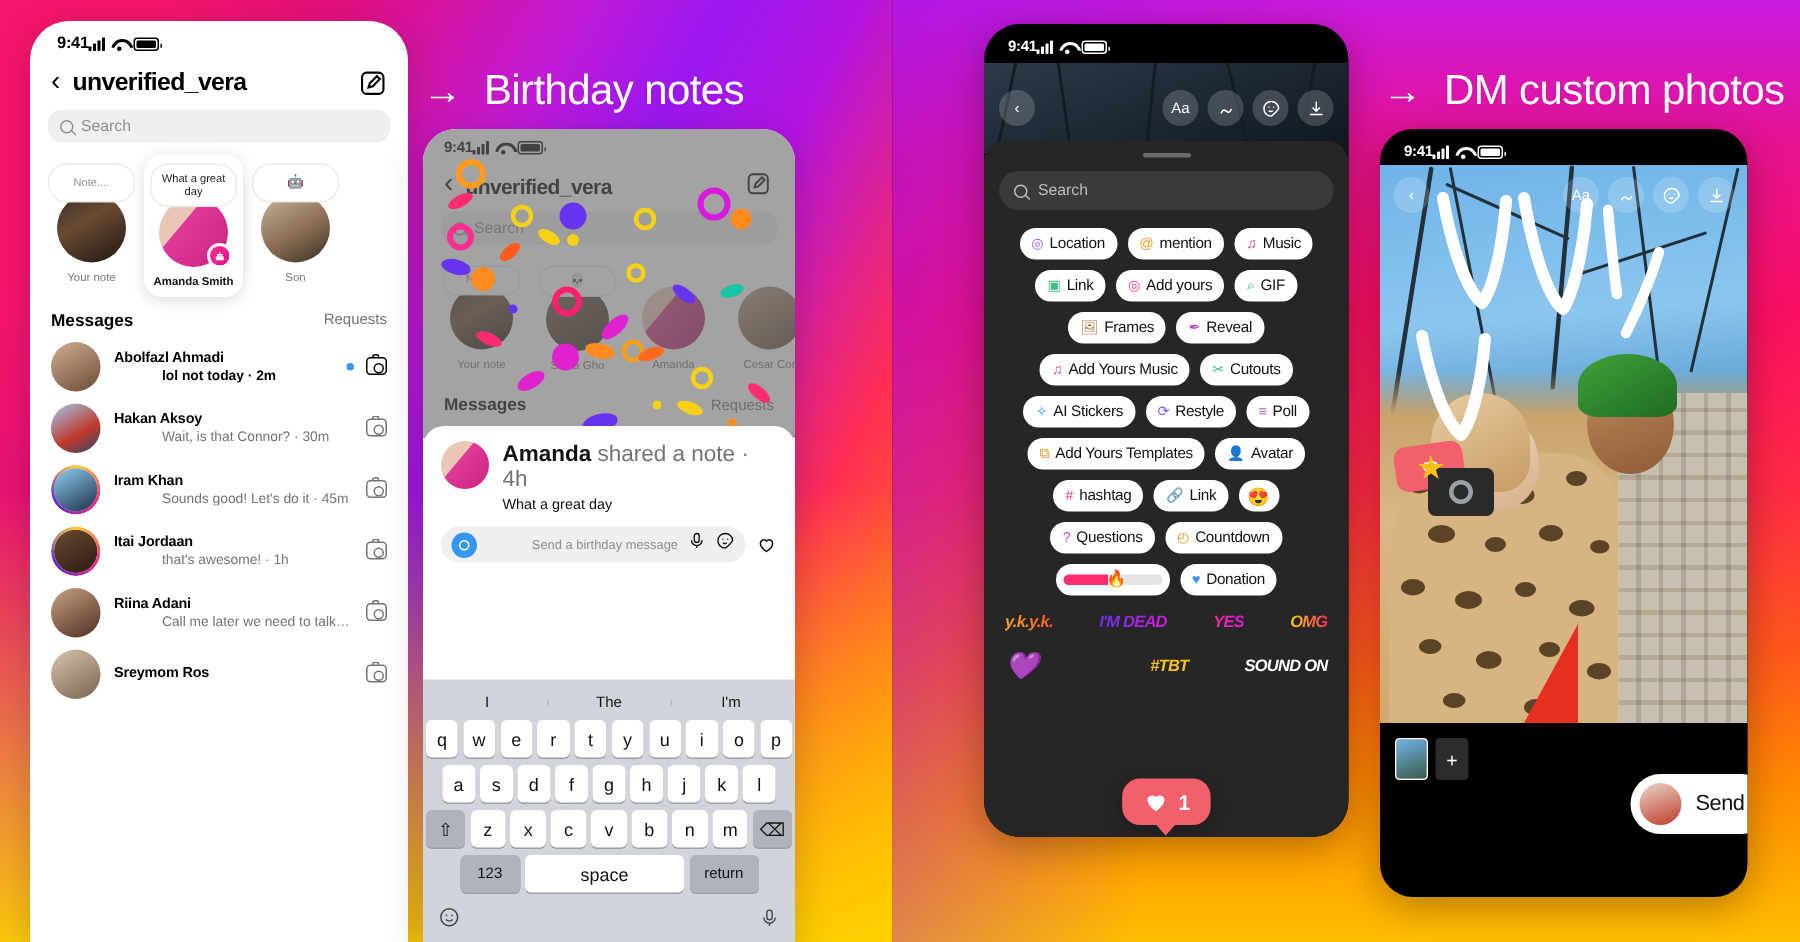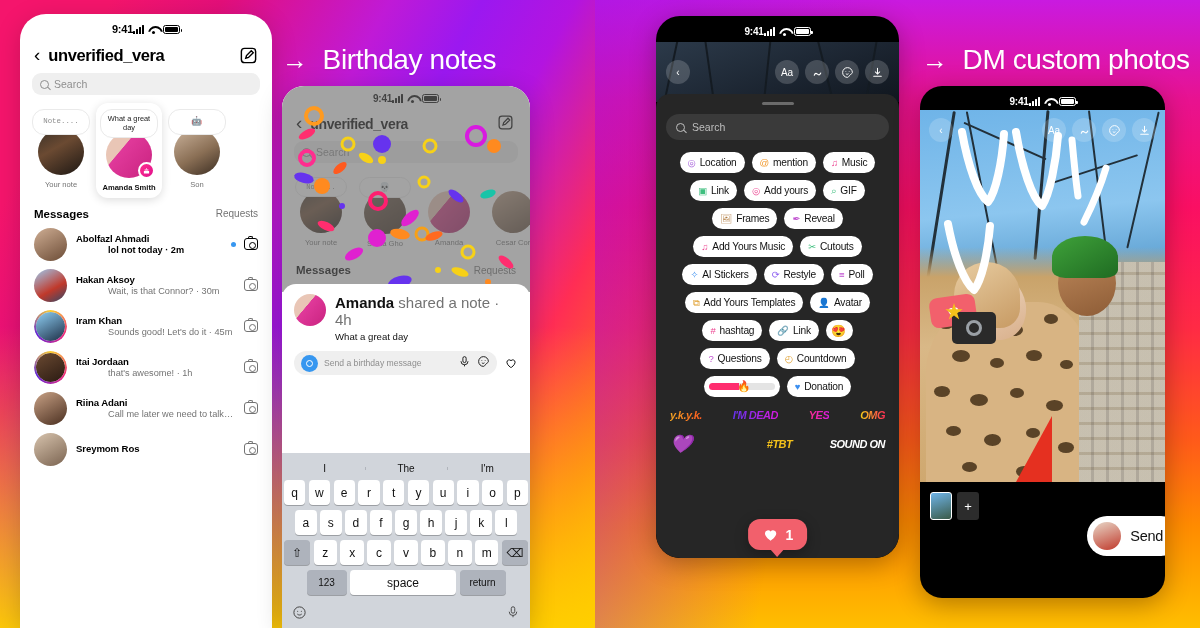--- a/index.html
+++ b/index.html
@@ -32,21 +32,21 @@
     font-size: 28px; font-weight: 400; letter-spacing: -0.4px;
     white-space: nowrap; display: flex; align-items: center; gap: 15px;
     text-shadow: 0 1px 2px rgba(0,0,0,0.07);
   }
   .headline .arrow { font-size: 26px; font-weight: 300; line-height: 1; display:inline-block; }
   #hl-birthday { left: 282px; top: 44px; }
   #hl-dm       { left: 922px; top: 44px; }
 
   
   .phone { position: absolute; overflow: hidden; }
-  .statusbar { display:flex; align-items:center; justify-content:center; }
+  .statusbar { display:flex; align-items:center; justify-content:flex-start; }
   .sb-time { font-weight: 700; letter-spacing: -0.2px; }
   .sb-right { display:flex; align-items:center; gap:4px; }
 
   .bars { display:inline-flex; align-items:flex-end; gap:1px; height:9px; }
   .bars i { width:2px; background: currentColor; border-radius:0.5px; display:block; }
   .bars i:nth-child(1){height:3px}.bars i:nth-child(2){height:5px}
   .bars i:nth-child(3){height:7px}.bars i:nth-child(4){height:9px}
   .wifi { width:11px; height:9px; position:relative; }
   .wifi::before{content:"";position:absolute;left:0;top:1px;width:11px;height:11px;
     border:2px solid currentColor;border-radius:50%;clip-path:polygon(0 0,100% 0,100% 42%,0 42%);}
@@ -74,21 +74,21 @@
   .mag::after{content:"";position:absolute;right:-3px;bottom:-2px;width:4px;height:1.3px;background:currentColor;transform:rotate(45deg);}
 
   .notes-row { display:flex; gap:2px; padding: 8px 4px 4px 8px; }
   .note-cell { width: 66px; flex:none; display:flex; flex-direction:column; align-items:center; padding: 6px 2px 6px; border-radius:12px;}
   .note-cell.active { background:#fff; box-shadow: 0 2px 10px rgba(0,0,0,0.14); }
   .bubble {
     background:#fff; border:1px solid #eaeaea; border-radius: 12px; padding: 4px 6px;
     font-size: 7.4px; line-height: 1.25; text-align:center; color:#1a1a1a; min-height: 26px;
     display:flex; align-items:center; justify-content:center; width: 58px; position:relative; margin-bottom:-6px; z-index:2;
   }
-  .bubble.placeholder { color:#8e8e8e;font-family:Liberation Mono, monospace; }
+  .bubble.placeholder { color:#8e8e8e; }
   .note-av { width: 46px; height: 46px; border-radius:50%; position:relative; overflow:visible; }
   .note-av .img { width:100%; height:100%; border-radius:50%; overflow:hidden; }
   .note-name { font-size: 7.6px; color:#737373; margin-top: 5px; white-space:nowrap; }
   .note-name.dark { color:#111; font-weight:600; }
   .bday-badge { position:absolute; right:-3px; bottom:-1px; width:17px; height:17px; border-radius:50%;
     background: linear-gradient(135deg,#ff2d8f,#e0118c); border:2px solid #fff; display:flex;align-items:center;justify-content:center;}
   .online-dot { position:absolute; right:0px; bottom:0px; width:11px; height:11px; border-radius:50%; background:#2ecc40; border:2px solid #fff;}
 
   .msg-head { display:flex; align-items:center; justify-content:space-between; padding: 6px 14px 4px; }
   .msg-head .t { font-size: 11.5px; font-weight:700; color:#000; }
@@ -128,21 +128,21 @@
 
   .confetti { position:absolute; inset:0; z-index:7; pointer-events:none; }
 
   .note-card { position:absolute; left:0; right:0; top: 198px; background:#fff; border-radius: 14px 14px 0 0; z-index:8; padding: 10px 12px 0; }
   .note-card-row { display:flex; gap:9px; align-items:flex-start; }
   .nc-av { width: 32px; height:32px; border-radius:50%; overflow:hidden; flex:none; }
   .nc-meta { font-size: 15px; color:#737373; }
   .nc-meta b { color:#111; font-weight:700; }
   .nc-body { font-size: 9.6px; color:#111; margin-top:3px; }
   .reply-row { display:flex; align-items:center; gap:7px; padding: 9px 0 8px; }
-  .reply-pill { flex:1; height:24px; border-radius:12px; background:#efefef; display:flex; align-items:center; gap:6px; padding: 0 7px; }
+  .reply-pill { flex:1; height:24px; border-radius:12px; background:#efefef; display:flex; align-items:center; gap:6px; padding: 0 7px; text-align: right; }
   .reply-ring { width:17px;height:17px;border-radius:50%;background:#3797f0;display:flex;align-items:center;justify-content:center;flex:none;}
   .reply-ring i { width:7px;height:7px;border:1.6px solid #fff;border-radius:50%;display:block;}
   .reply-ph { flex:1; font-size: 8.6px; color:#8e8e8e; }
   .heart-ic { width:14px;height:14px;flex:none; }
 
   .kbd { position:absolute; left:0; right:0; bottom:0; background:#d1d5db; padding: 3px 2px 0; z-index:9; }
   .kbd-sugg { display:flex; height: 24px; align-items:center; font-size: 10px; color:#111; }
   .kbd-sugg div { flex:1; text-align:center; position:relative; }
   .kbd-sugg div + div::before{content:"";position:absolute;left:0;top:4px;bottom:4px;width:1px;background:#b0b4bb;}
   .kbd-row { display:flex; justify-content:center; gap:3.5px; margin-bottom: 5px; }

